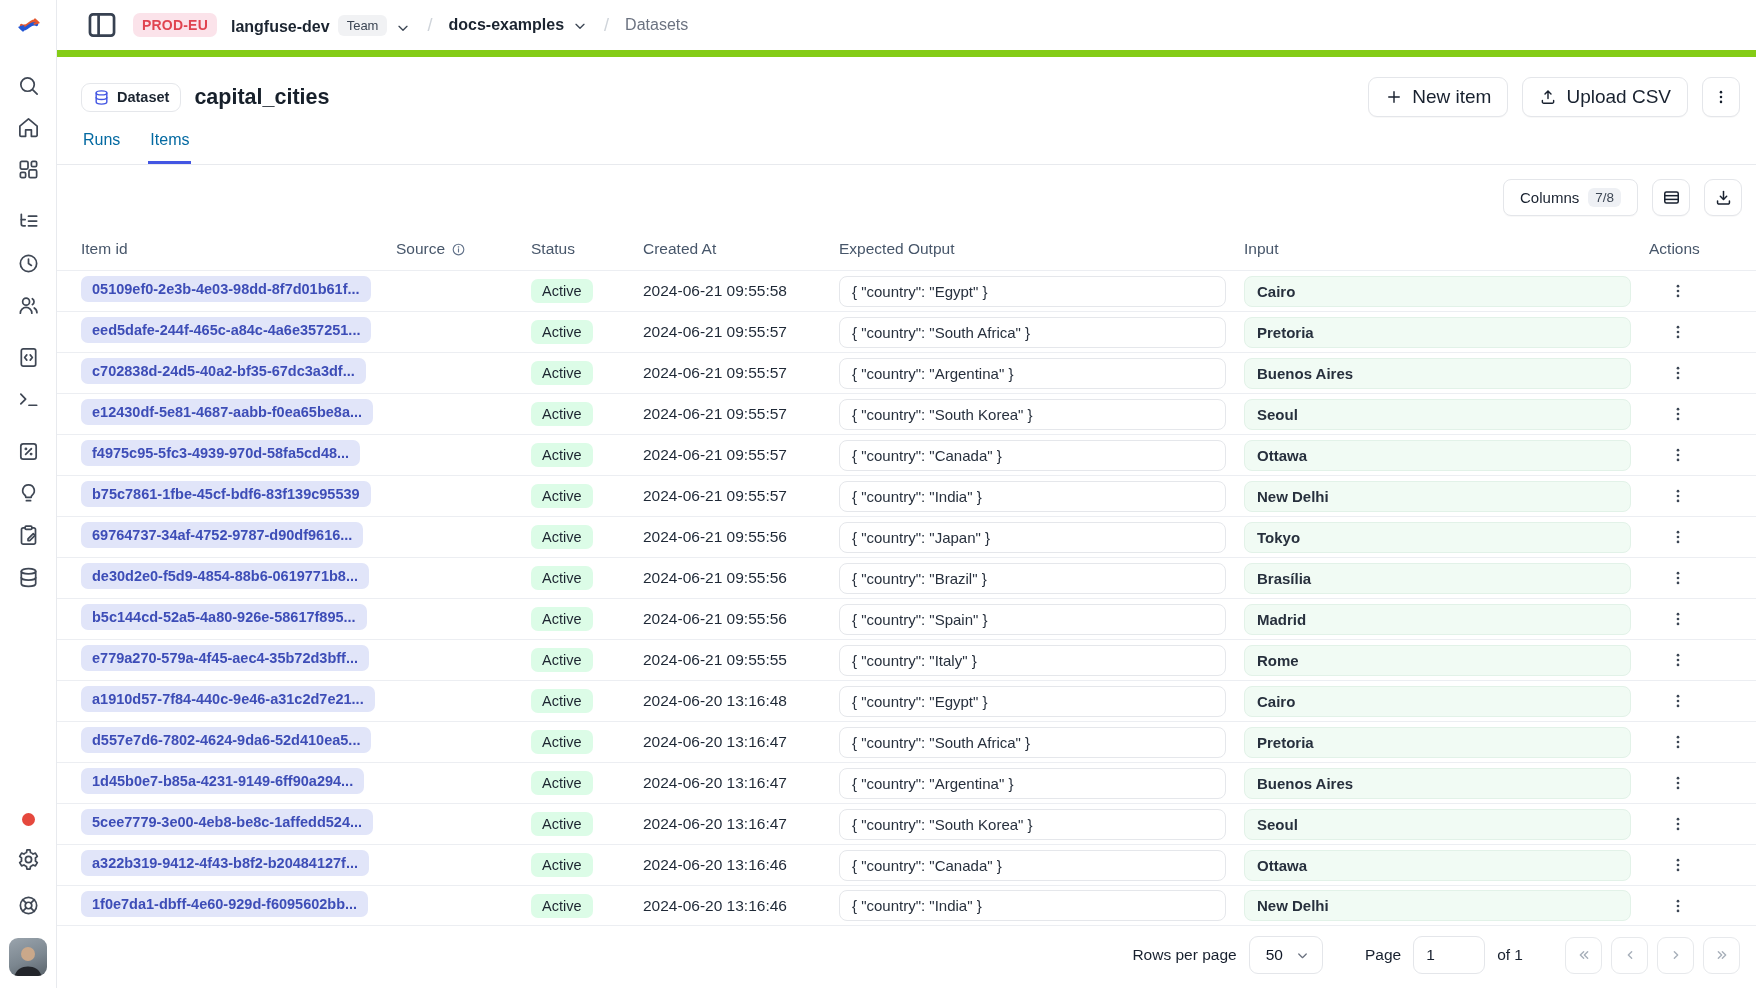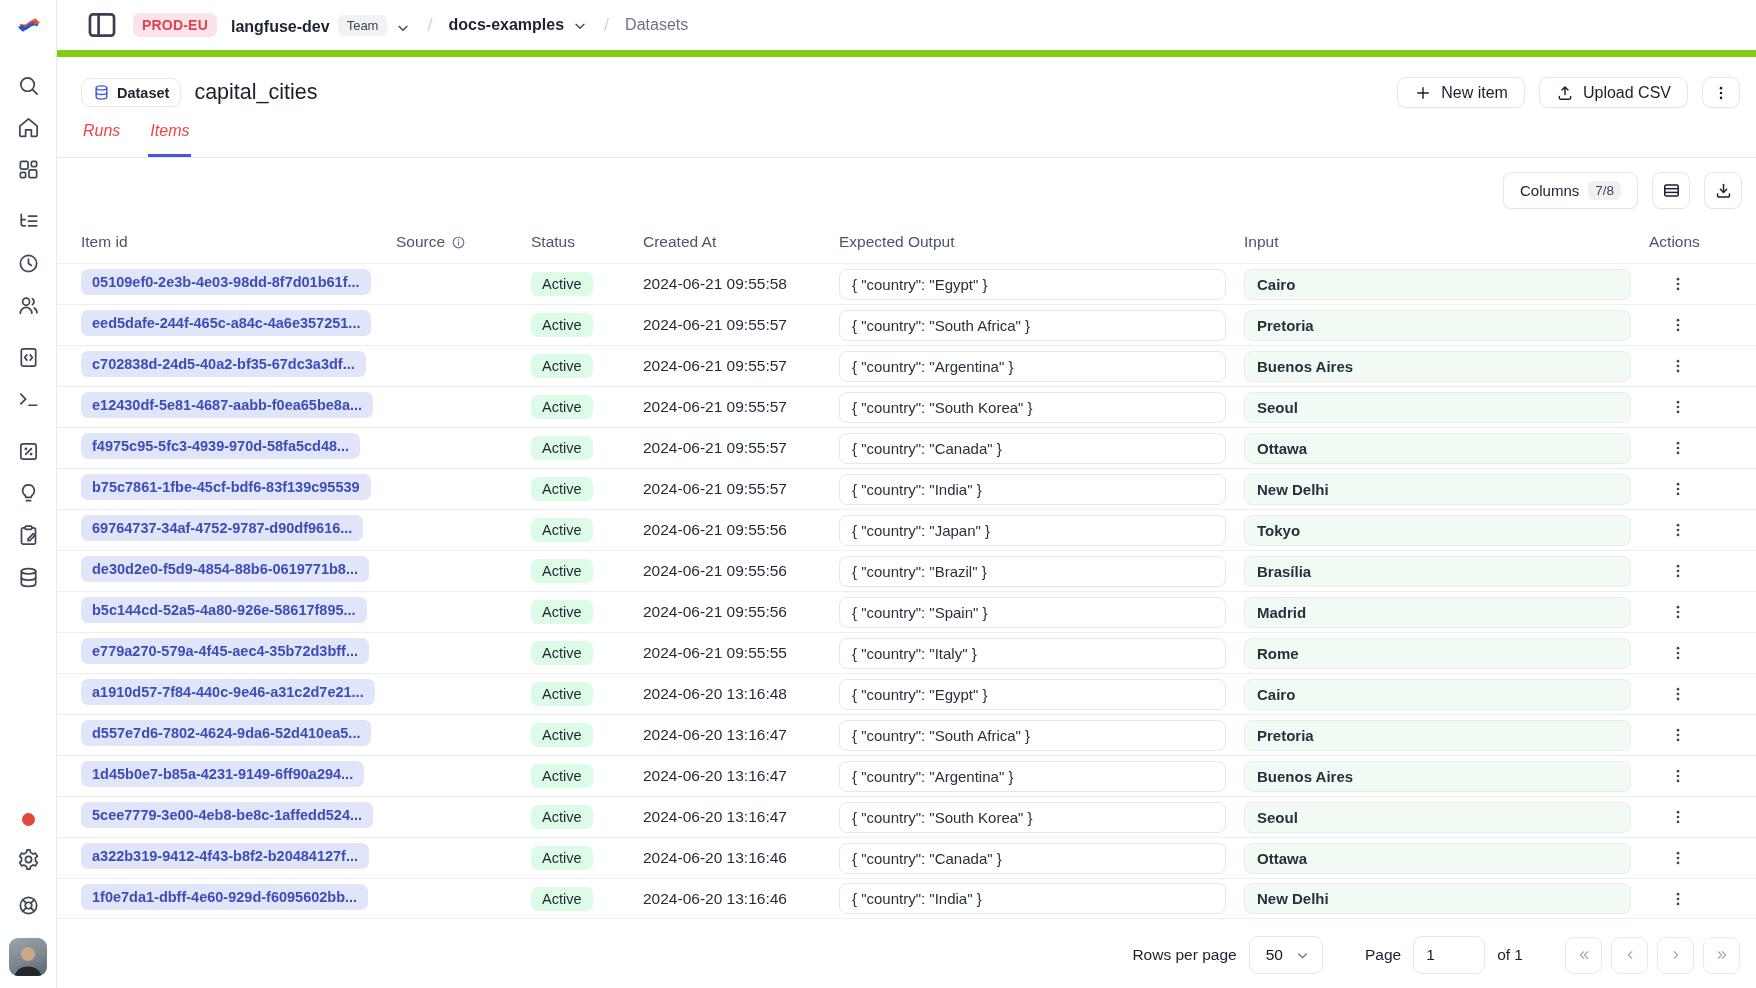--- a/index.html
+++ b/index.html
@@ -37,32 +37,32 @@
   .crumb-chevron { color:#3c4654; display:flex; align-items:center; cursor:pointer; }
   .crumb-sep { color:#cfd4da; font-size:18px; font-weight:300; padding:0 2px; }
   .crumb-muted { font-size:16px; color:#6b7280; }
   .crumb-group { display:flex; align-items:flex-end; gap:8px; cursor:pointer; }
 
   
   .title-row { display:flex; align-items:center; gap:13px; padding:20px 16px 10px 24px; }
   .type-badge { display:flex; align-items:center; gap:7px; border:1px solid #e5e7eb;
     border-radius:9px; padding:5px 11px; font-size:14.5px; font-weight:700; color:#1b2430; background:#fff;}
   .type-badge svg { width:17px; height:17px; color:#4356e3; }
-  .page-title { font-size:21.5px; font-weight:400; color:#17202b; }
+  .page-title { font-size:21.5px; font-weight:700; color:#17202b; }
   .title-actions { margin-left:auto; display:flex; align-items:center; gap:14px; }
   .btn { display:flex; align-items:center; gap:9px; border:1px solid #e4e6ea; background:#fff;
-    border-radius:9px; height:31px; padding:0 16px; font-size:16px; font-weight:500; color:#18212f;
+    border-radius:9px; height:40px; padding:0 16px; font-size:19px; font-weight:500; color:#18212f;
     cursor:pointer; box-shadow:0 1px 1px rgba(16,24,40,.03); }
   .btn svg { width:18px; height:18px; color:#18212f; }
   .btn.icon-only { width:38px; padding:0; justify-content:center; }
 
   
   .tabs { display:flex; gap:26px; padding:0 24px; border-bottom:1px solid #e8eaee; height:40px; }
-  .tab { font-size:16px; font-weight:500; color:#ef4444; padding:4px 2px 0;
-    border-bottom:3px solid transparent; cursor:pointer; display:flex; align-items:flex-start;font-style:italic; }
+  .tab { font-size:16px; font-weight:500; color:#0369a1; padding:4px 2px 0;
+    border-bottom:3px solid transparent; cursor:pointer; display:flex; align-items:flex-start; }
   .tab.active { border-bottom-color:#4356e3; }
 
   
   .toolbar { display:flex; align-items:center; justify-content:flex-end; gap:14px; padding:14px 14px 12px; }
   .btn.small { height:37px; font-size:15px;border-radius:8px; }
   .count-badge { background:#eef0f4; color:#3c4654; border-radius:6px; font-size:13.5px;
     padding:2px 7px; font-weight:500; }
   .sq-btn { width:38px; height:37px; display:flex; align-items:center; justify-content:center;
     border:1px solid #e4e6ea; border-radius:9px; background:#fff; cursor:pointer; color:#18212f;
     box-shadow:0 1px 1px rgba(16,24,40,.03);}

